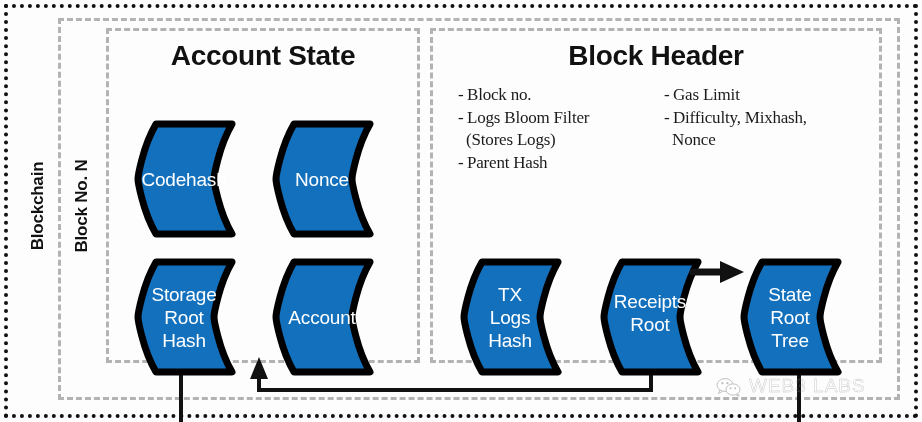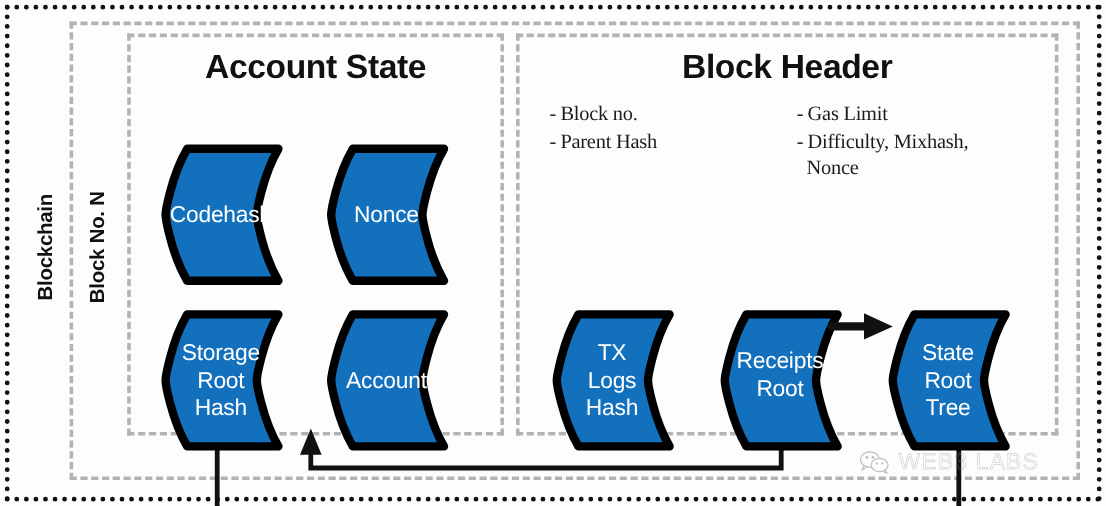--- a/index.html
+++ b/index.html
@@ -113,21 +113,21 @@
     white-space: pre-line;
     pointer-events: none;
     letter-spacing: -0.2px;
   }
 
   
   .watermark {
     position: absolute;
     left: 716px; top: 375px;
     display: flex;
-    align-items: flex-start;
+    align-items: flex-end;
     gap: 7px;
     opacity: 0.55;
   }
   .watermark .wm-text {
     font-size: 19px;
     color: #8c8c8c;
     letter-spacing: 1px;
     -webkit-text-stroke: 0.4px #8c8c8c;
     color: transparent;
   }
@@ -143,20 +143,22 @@
   <div class="frame frame-header"></div>
 
   <div class="side-label label-blockchain">Blockchain</div>
   <div class="side-label label-blockno">Block No. N</div>
 
   <div class="section-title title-account">Account State</div>
   <div class="section-title title-header">Block Header</div>
 
   <div class="hdr-col hdr-col-left">
     <div class="hdr-item"><span class="dash">-</span><span>Block no.</span></div>
+    <div class="hdr-item"><span class="dash">-</span><span>Logs Bloom Filter
+  (Stores Logs)</span></div>
     <div class="hdr-item"><span class="dash">-</span><span>Parent Hash</span></div>
   </div>
   <div class="hdr-col hdr-col-right">
     <div class="hdr-item"><span class="dash">-</span><span>Gas Limit</span></div>
     <div class="hdr-item"><span class="dash">-</span><span>Difficulty, Mixhash,
   Nonce</span></div>
   </div>
 
   <svg class="layer" viewBox="0 0 922 422">
 

